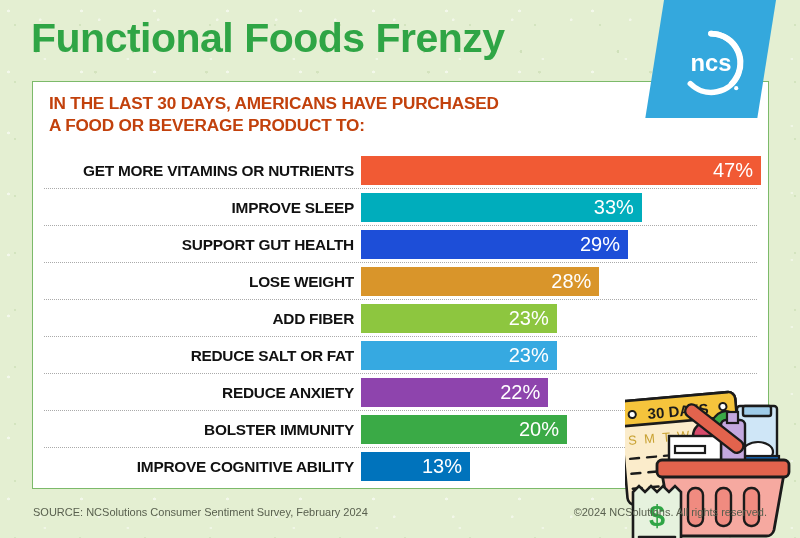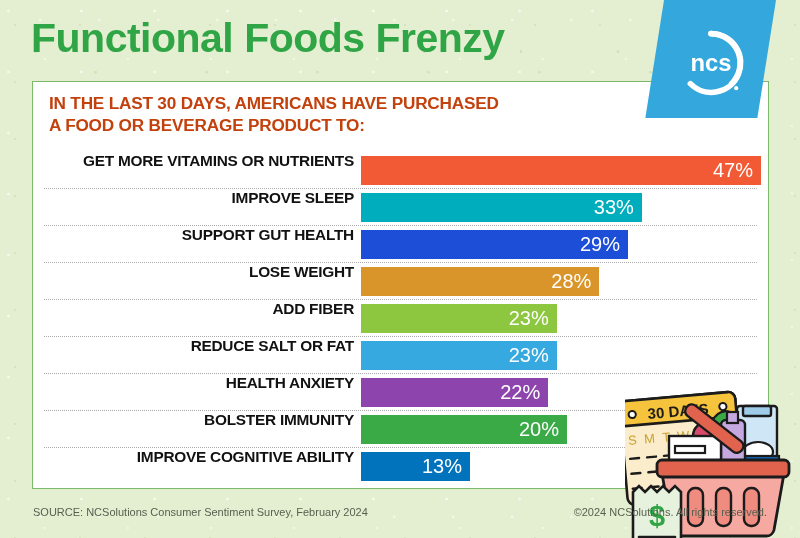--- a/index.html
+++ b/index.html
@@ -61,21 +61,21 @@
     line-height:1.26; letter-spacing:-.2px;
   }
 
   
   #bar-rows{
     position:absolute; left:0; top:70px; width:100%;
   }
   .bar-row{
     position:relative;
     height:37px;
-    display:flex; 
+    display:flex; align-items:center;
   }
   .bar-row .row-rule{
     position:absolute; left:11px; right:11px; top:-1px;
     border-top:1.6px dotted #aaa;
   }
   .bar-row:first-child .row-rule{ display:none; }
   .cat-label{
     width:328px; text-align:right;
     padding-right:7px;
     font-size:15.4px; font-weight:bold; color:#111;
@@ -177,21 +177,21 @@
         <div class="row-rule"></div>
         <div class="cat-label">REDUCE SALT OR FAT</div>
         <div class="bar-wrap">
           <div class="bar" style="width: 195.745px; background: rgb(54, 169, 225);">
             <span>23%</span>
           </div>
         </div>
       </div>
       <div class="bar-row">
         <div class="row-rule"></div>
-        <div class="cat-label">HEALTH ANXIETY</div>
+        <div class="cat-label">REDUCE ANXIETY</div>
         <div class="bar-wrap">
           <div class="bar" style="width: 187.234px; background: rgb(142, 68, 173);">
             <span>22%</span>
           </div>
         </div>
       </div>
       <div class="bar-row">
         <div class="row-rule"></div>
         <div class="cat-label">BOLSTER IMMUNITY</div>
         <div class="bar-wrap">

